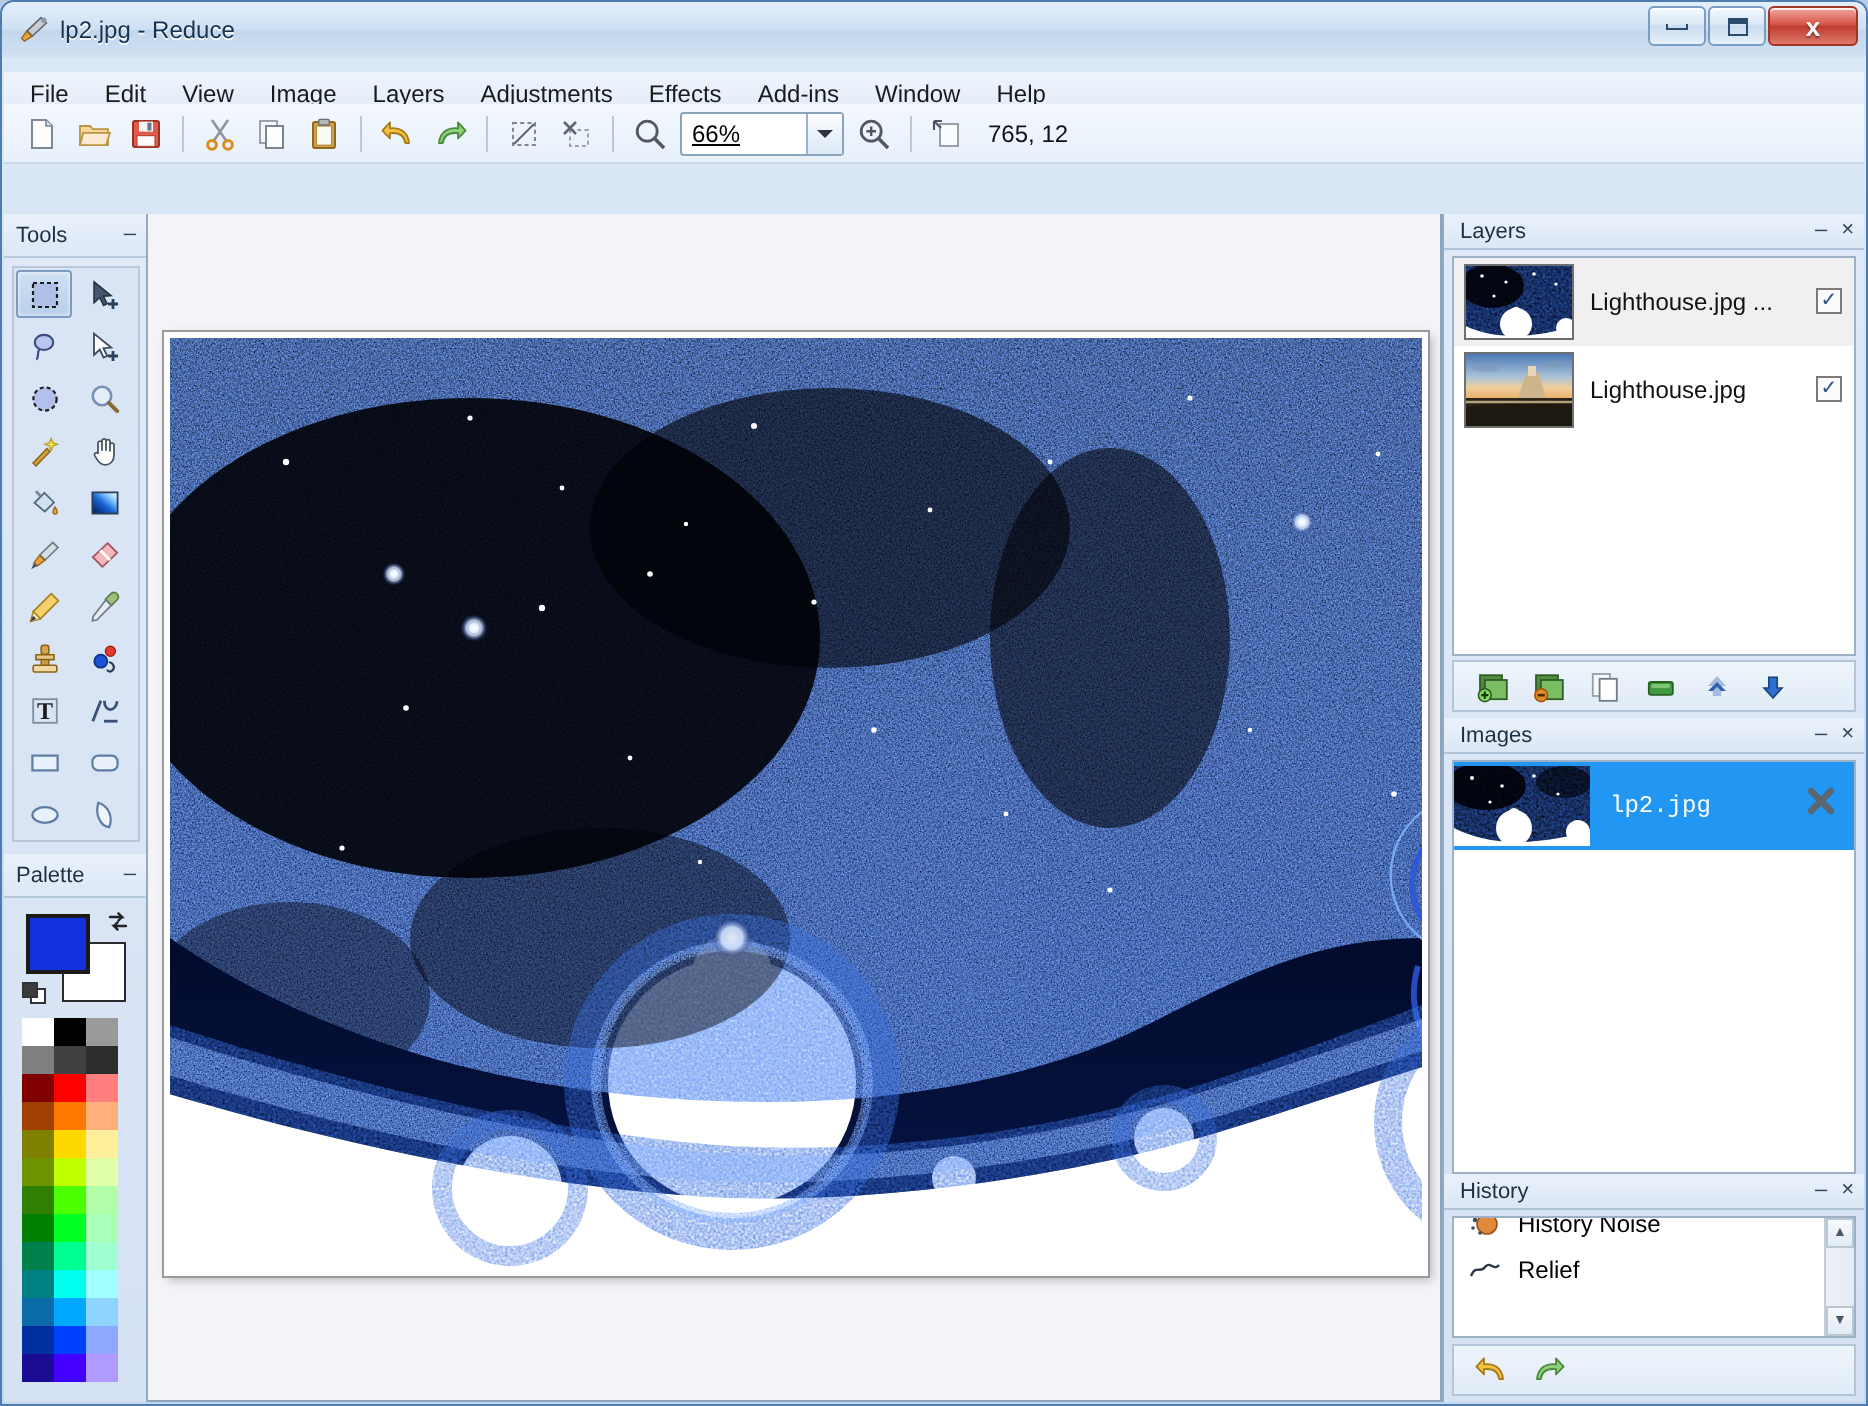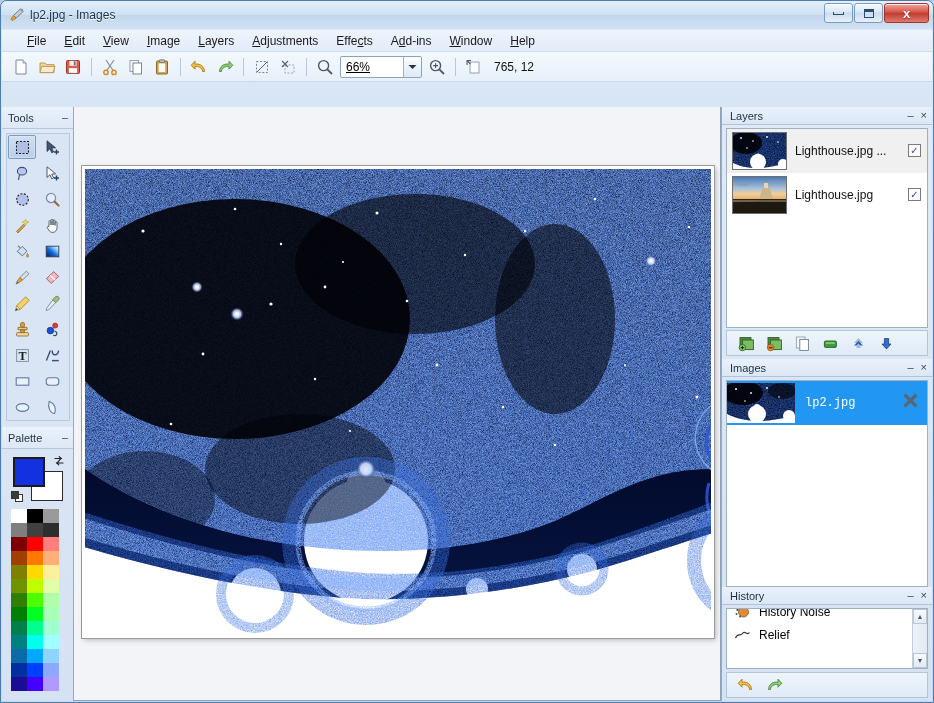--- a/index.html
+++ b/index.html
@@ -48,23 +48,23 @@
     border-color:#a03528;
     color:#fff;
     font-weight:bold;
   }
   .wbtn .g-min { display:block; width:11px;height:3px;border:1px solid #2c4c6e; border-top:none; }
   .wbtn .g-max { display:block; width:10px;height:9px;border:1px solid #2c4c6e; border-top-width:3px; }
   .wbtn.close .x { font-size:13px; line-height:1; font-family:"Liberation Sans",sans-serif; text-shadow:0 1px 1px rgba(0,0,0,.4); }
 
   
   .menubar {
-    position:absolute; top:29px; left:1px; right:1px; height:22px;
+    position:absolute; top:35px; left:1px; right:1px; height:22px;
     background: linear-gradient(180deg,#edf4fc 0%,#e2ecf8 100%);
-    display:flex; align-items:center; padding-left:16px;
+    display:flex; align-items:center; padding-left:4px;
     border-bottom:1px solid #cfdcea;
   }
   .menu-item {
     padding:2px 9px; font-size:12px; color:#1a1a1a; cursor:default;
     white-space:nowrap;
   }
   .menu-item u { text-decoration: underline; }
 
   
   .toolbar {
@@ -258,21 +258,21 @@
 <div id="app">
 
   <div class="titlebar">
     <span class="title-icon">
       <svg class="ic" width="16" height="16" viewBox="0 0 16 16">
         <path d="M11.5 1.8 L14.2 4.5 L7.2 11 L4.6 8.4 Z" fill="#c9cdd2" stroke="#5d6670" stroke-width=".8"></path>
         <path d="M4.4 8.6 L7.0 11.2 L3.2 13.6 L1.8 12.2 Z" fill="#e8a33d" stroke="#96661e" stroke-width=".7"></path>
         <circle cx="12.9" cy="3.1" r="1.3" fill="#8e969f"></circle>
       </svg>
     </span>
-    <span class="title-text">lp2.jpg - Images</span>
+    <span class="title-text">lp2.jpg - Reduce</span>
     <div class="wincontrols">
       <div class="wbtn">
           <i class="g-min"></i>
         </div>
       <div class="wbtn">
           <i class="g-max"></i>
         </div>
       <div class="wbtn close">
         <span class="x">x</span>
       </div>

